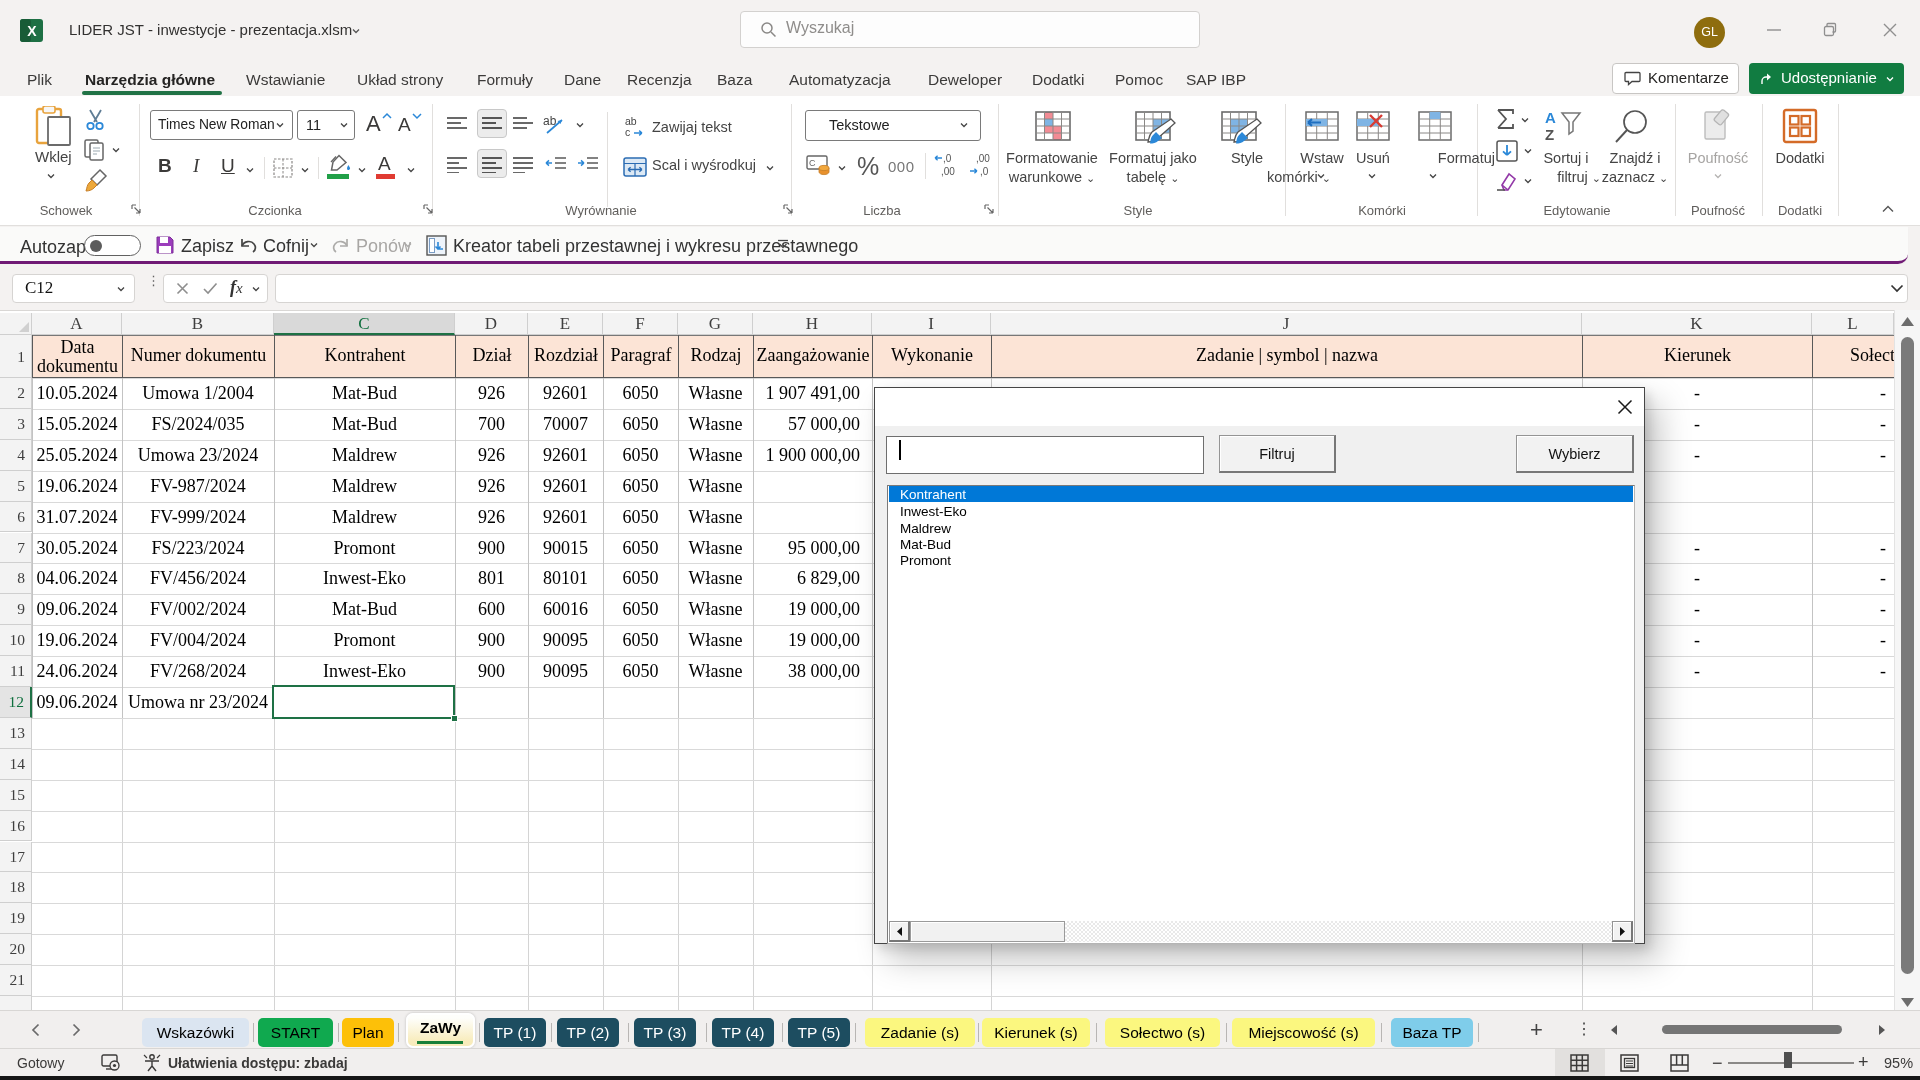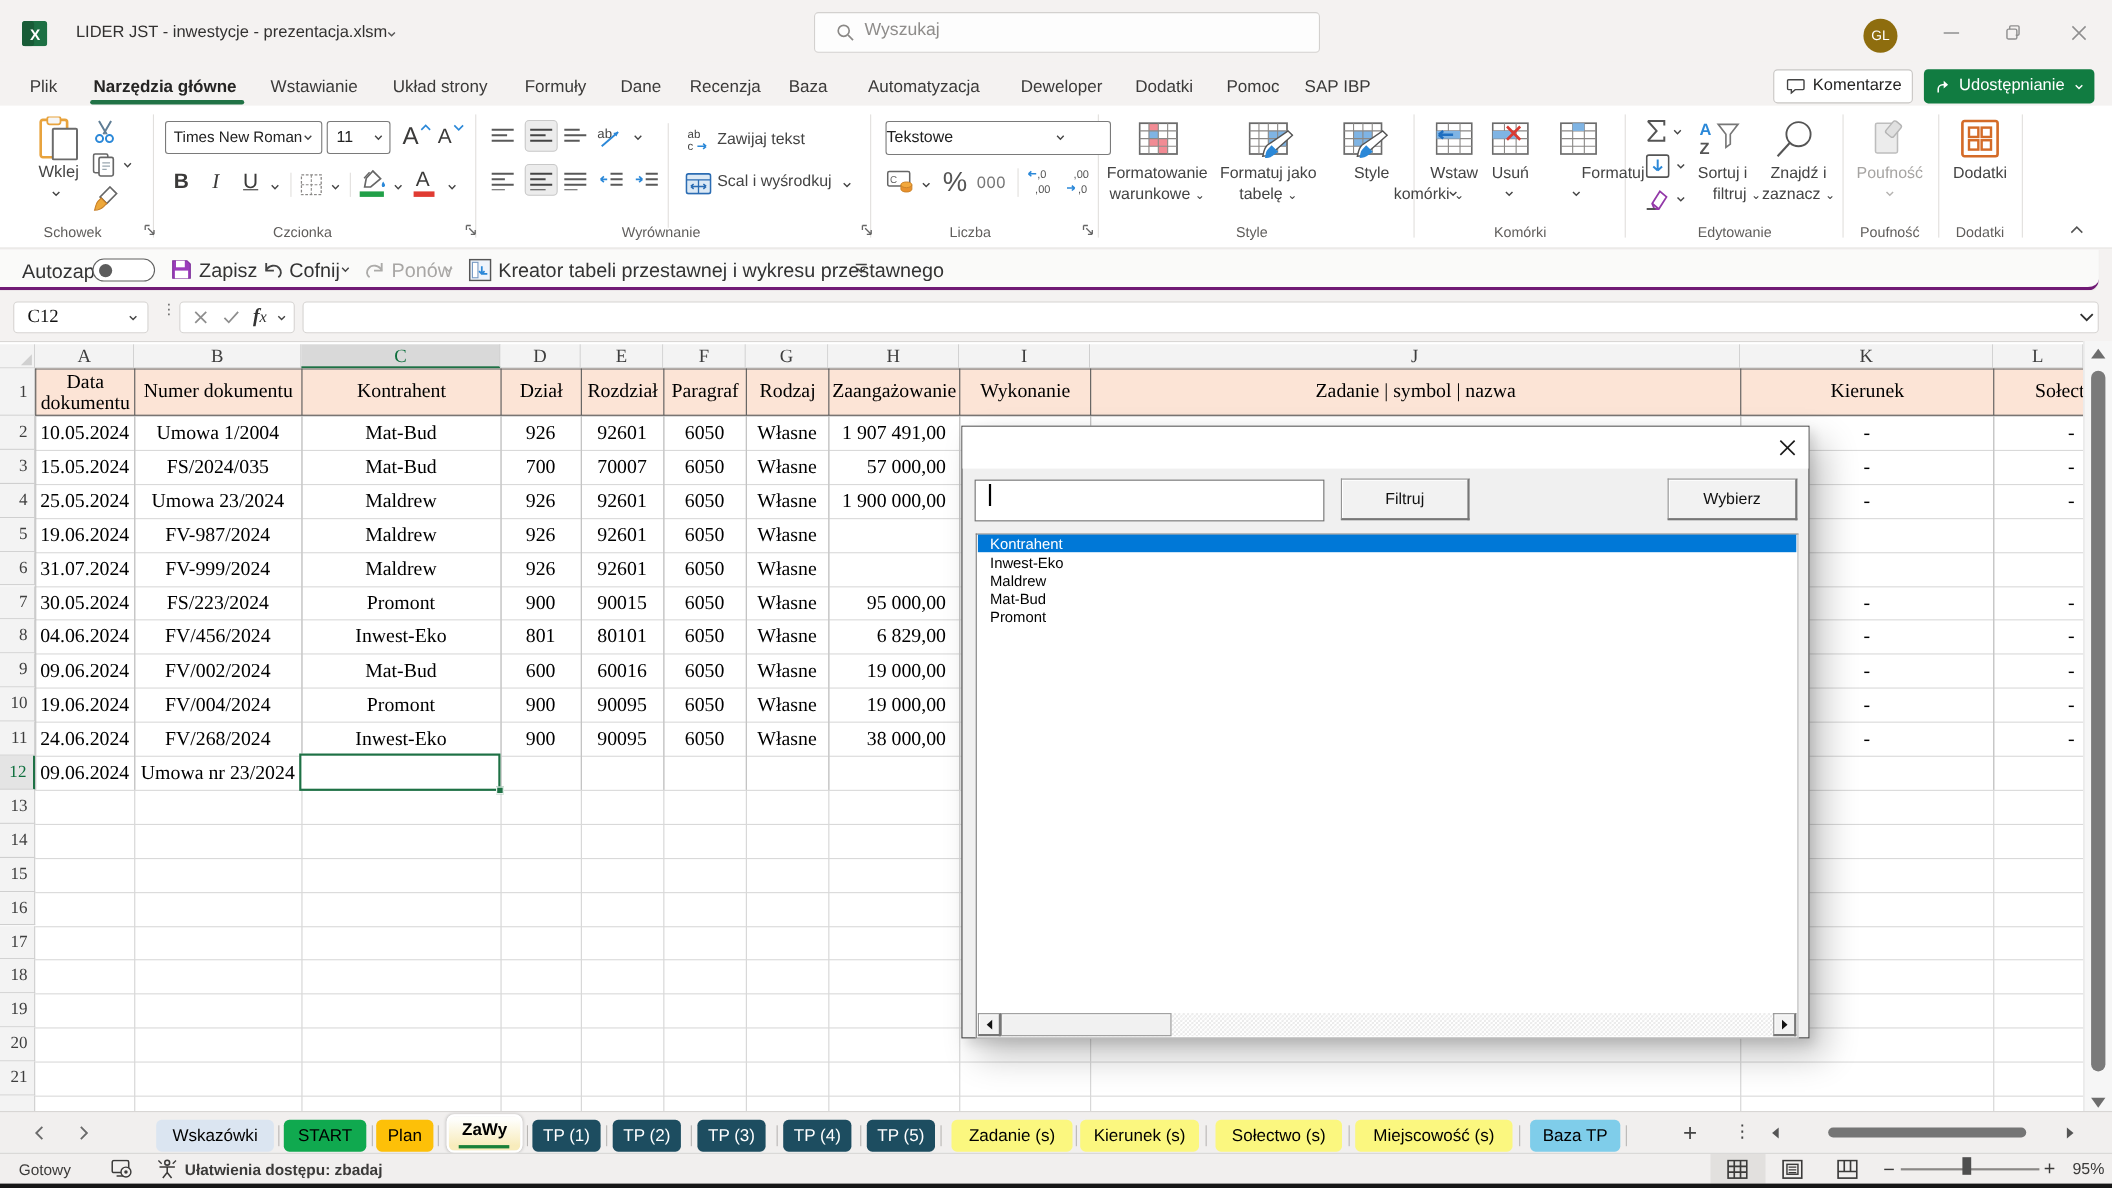--- a/index.html
+++ b/index.html
@@ -258,21 +258,21 @@
 <div class="rlab" style="left:652px;top:119px">Zawijaj tekst</div>
 <svg class="ab" style="left:623px;top:157px" width="24" height="20" viewBox="0 0 24 20">
     <rect x="1" y="1" width="22" height="18" rx="2" fill="#dce9f5" stroke="#2b6cb3" stroke-width="1.5"></rect>
     <path d="M1 6.5 h22 M12 6.5 V19" stroke="#2b6cb3" stroke-width="1.2"></path>
     <path d="M5 12.5 h14 M5 12.5 l2.6-2.2 M5 12.5 l2.6 2.2 M19 12.5 l-2.6-2.2 M19 12.5 l-2.6 2.2" stroke="#2b6cb3" stroke-width="1.4" fill="none"></path>
   </svg>
 <div class="rlab" style="left:652px;top:157px">Scal i wyśrodkuj</div>
 <svg class="ab" style="left:766px;top:164px" width="8" height="8" viewBox="0 0 8 8">
     <path d="M1 2.5 L4 5.5 L7 2.5" fill="none" stroke="#444" stroke-width="1.3"></path>
   </svg>
-<div class="ab" style="left:805px;top:110px;width:205px;height:31px;background:#fff;border:1px solid #7a7a7a;border-radius:3px;font-size:14.5px;color:#222;line-height:29px;padding-left:0">Tekstowe</div>
+<div class="ab" style="left:805px;top:110px;width:176px;height:31px;background:#fff;border:1px solid #7a7a7a;border-radius:3px;font-size:14.5px;color:#222;line-height:29px;padding-left:23px">Tekstowe</div>
 <svg class="ab" style="left:960px;top:121px" width="8" height="8" viewBox="0 0 8 8">
     <path d="M1 2.5 L4 5.5 L7 2.5" fill="none" stroke="#444" stroke-width="1.3"></path>
   </svg>
 <svg class="ab" style="left:806px;top:153px" width="26" height="24" viewBox="0 0 26 24">
     <rect x="1" y="3" width="20" height="13" rx="1.5" fill="none" stroke="#666" stroke-width="1.4"></rect>
     <text x="3" y="13" font-size="9" fill="#666">C</text>
     <ellipse cx="18" cy="15" rx="5" ry="2.6" fill="#e8912d"></ellipse>
     <path d="M13 15 v4 c0 1.4 2.2 2.6 5 2.6 s5-1.2 5-2.6 v-4" fill="#e8912d" stroke="#c77f28" stroke-width=".8"></path>
     <ellipse cx="18" cy="15" rx="5" ry="2.6" fill="#f2a83d" stroke="#c77f28" stroke-width=".8"></ellipse>
   </svg>

